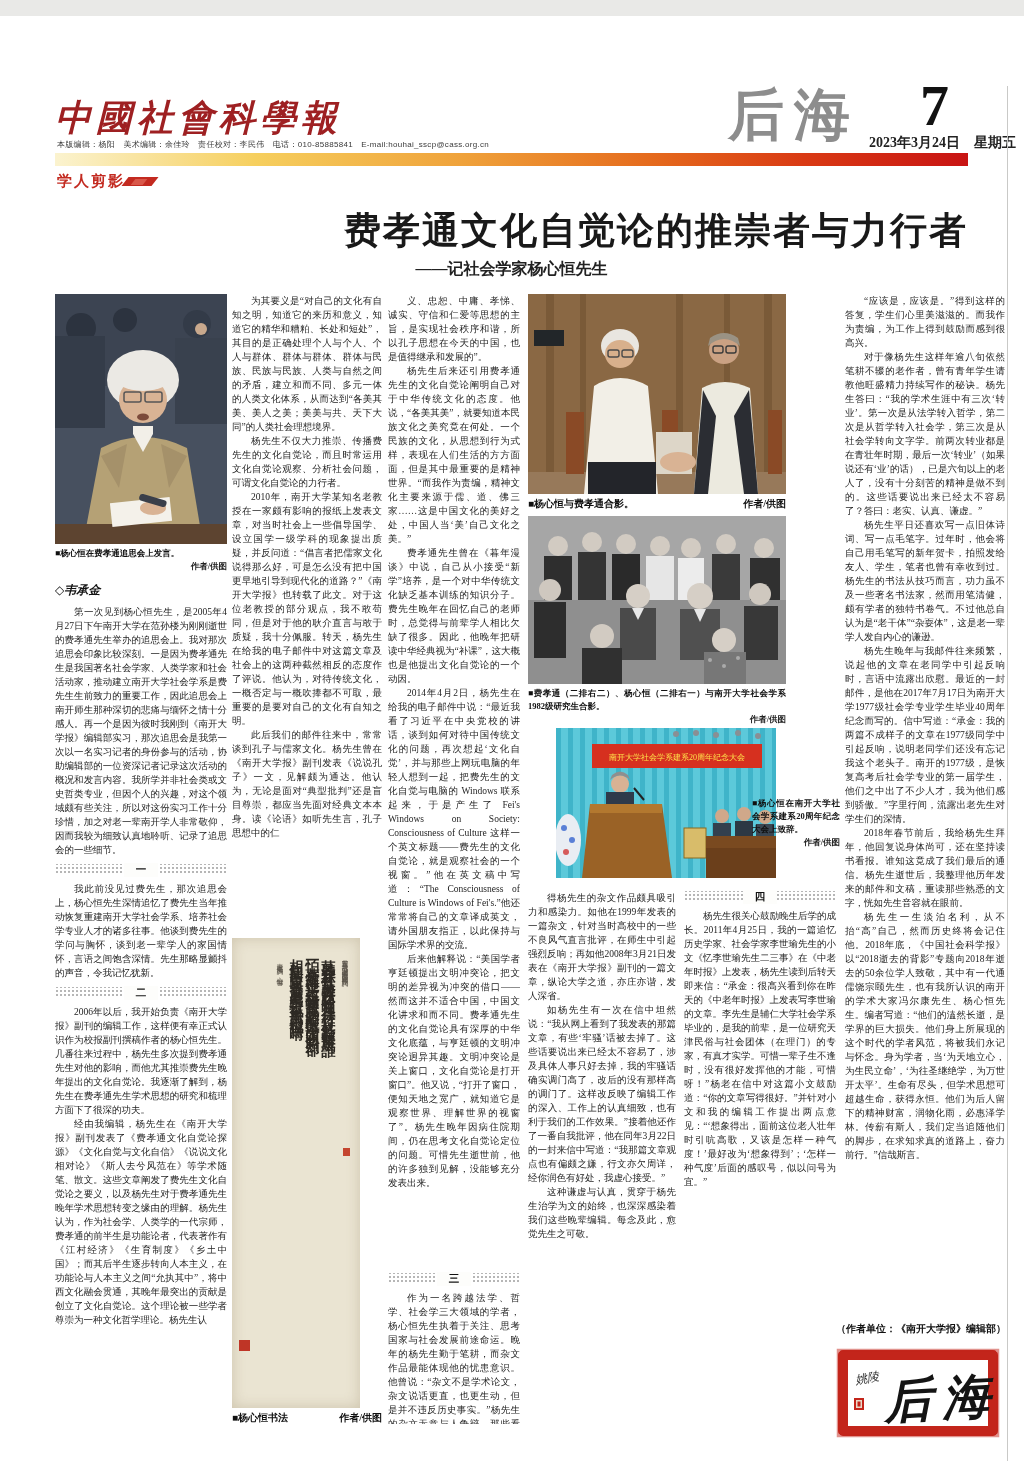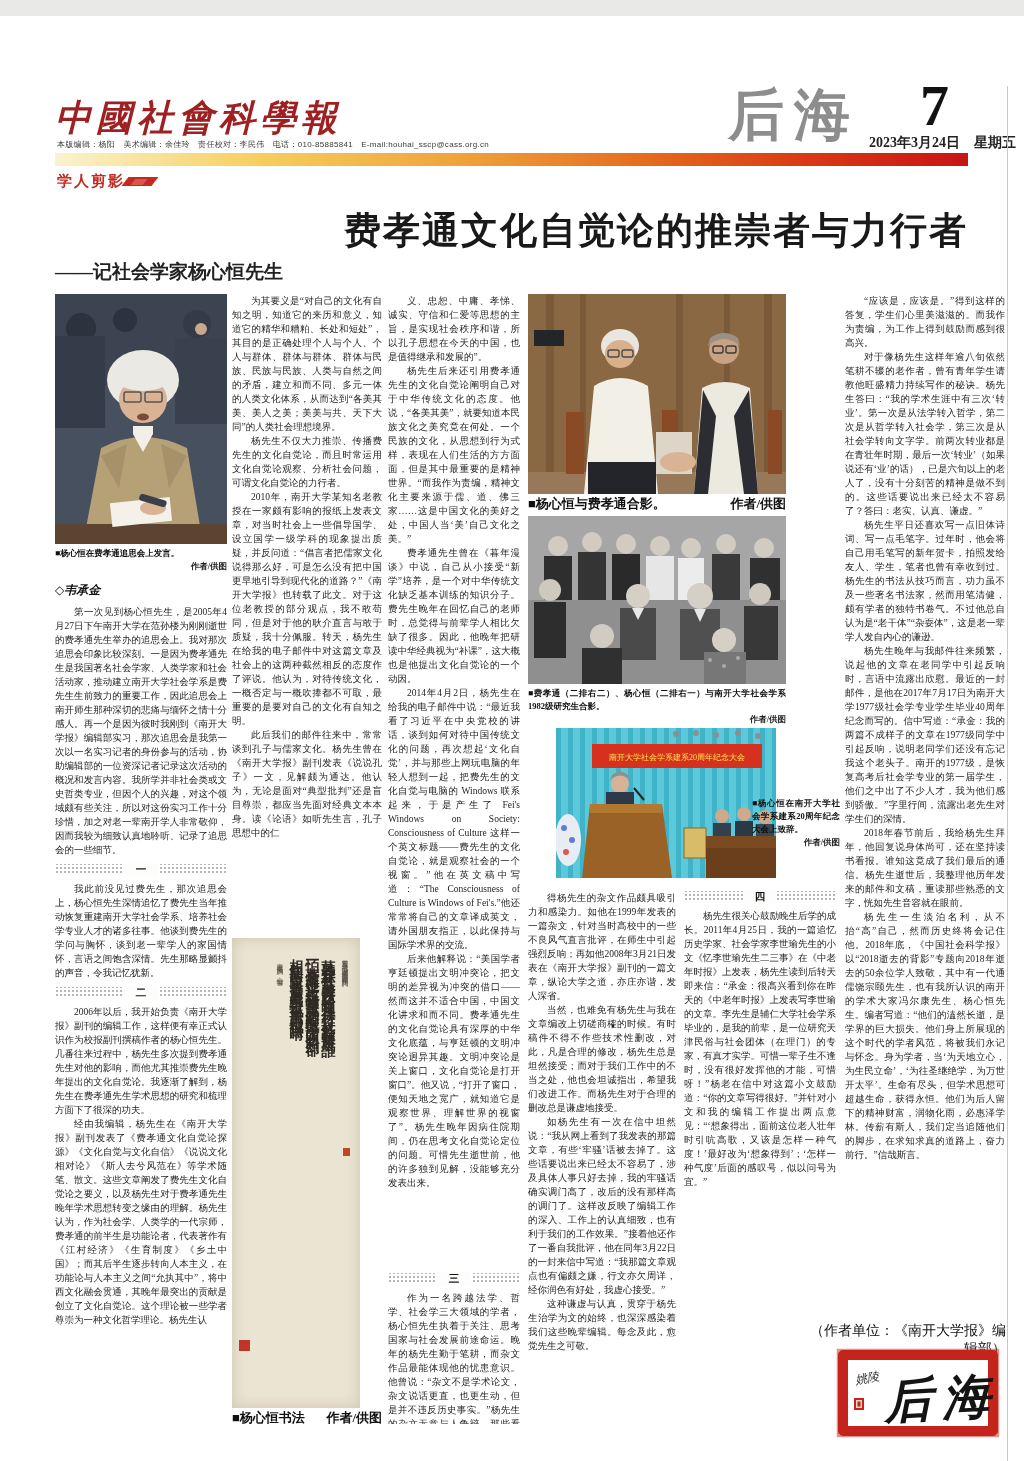--- a/index.html
+++ b/index.html
@@ -17,49 +17,49 @@
   .page-number{position:absolute;left:920px;top:56px;font-size:58px;font-weight:bold;color:#121212;}
   .date-line{position:absolute;left:868px;top:118px;width:148px;text-align:right;
         font-size:14px;font-weight:bold;color:#222;}
   .section-label{position:absolute;left:57px;top:156px;font-size:15px;font-weight:bold;
         color:#c32a20;letter-spacing:2px;display:flex;align-items:center;}
   .swoosh{display:inline-block;width:30px;height:9px;background:#c32a20;transform:skewX(-38deg);}
   .swoosh.small{width:12px;height:6px;margin-left:-22px;background:#d9584a;}
   
   .headline{position:absolute;left:55px;top:190px;width:913px;text-align:right;
         font-size:37px;font-weight:900;color:#191919;letter-spacing:2px;}
-  .subhead{position:absolute;left:55px;top:243px;width:913px;
-        font-size:19px;font-weight:bold;color:#222;}
+  .subhead{position:absolute;left:55px;top:243px;width:913px;text-align:center;
+        font-size:16px;font-weight:bold;color:#222;}
   
   .col{position:absolute;font-size:9.5px;line-height:14px;color:#1d1d1d;
         text-align:justify;overflow:hidden;}
   .col p{margin:0;text-indent:2em;}
   .divider{height:11px;margin:7px 0;display:flex;align-items:center;justify-content:center;
         background-image:radial-gradient(circle,#b6b6b6 1.1px,rgba(0,0,0,0) 1.2px);
         background-size:4px 4px;background-position:0 2px;}
   .divider span{background:#fdfdfb;padding:0 12px;font-weight:bold;font-size:10.5px;color:#111;}
   .byline{font-size:12px;font-weight:bold;font-style:italic;margin:10px 0 8px;color:#111;}
   .photo{line-height:0;}
   .photo svg{display:block;}
   .cap{font-size:8.5px;font-weight:bold;line-height:13px;color:#111;text-align:justify;margin-top:3px;}
-  .cap-row{display:flex;justify-content:space-between;font-size:13px;font-weight:bold;
+  .cap-row{display:flex;justify-content:space-between;font-size:10px;font-weight:bold;
         line-height:13px;color:#111;margin-top:3px;}
   .credit{text-align:right;font-size:8.5px;font-weight:bold;color:#222;line-height:13px;}
   
   .calligraphy{position:relative;width:128px;height:470px;background:#eae4d2;
         box-shadow:inset 0 0 14px rgba(120,100,60,.25);writing-mode:vertical-rl;
         padding:10px 6px;box-sizing:border-box;margin-top:6px;}
   .cal-inscription{font-size:6.5px;color:#5a544a;margin:6px 2px 0 3px;letter-spacing:1px;}
   .cal-main{font-size:14px;font-weight:bold;color:#2d2923;letter-spacing:4px;margin:0 2px;}
   .cal-sign{font-size:6.5px;color:#5a544a;margin-top:10px;letter-spacing:1px;}
   .cal-seal{position:absolute;left:7px;top:402px;width:11px;height:11px;background:#bf3526;}
   .cal-seal2{position:absolute;right:10px;top:210px;width:7px;height:8px;background:#c4452f;}
   
   .author-unit{position:absolute;left:806px;top:1306px;width:200px;text-align:right;
-        font-size:14px;font-weight:normal;color:#111;}
+        font-size:10px;font-weight:bold;color:#111;}
   .stamp{position:absolute;left:836px;top:1330px;width:164px;height:94px;}
   
   .edge-line{position:absolute;left:1007px;top:70px;width:1px;height:1380px;background:#c9c9c7;}
   .bottom-band{position:absolute;left:0;top:1449px;width:1024px;height:12px;
         background:linear-gradient(90deg,#2e2e2e,#4a4a48 50%,#242424);}
   .photo-caption-d{position:absolute;left:752px;top:778px;width:88px;}
 </style>
 </head>
 <body>
 
@@ -284,21 +284,20 @@
       </svg>
     </div>
   </div>
   <div class="col photo-caption-d">
     <div class="cap">■杨心恒在南开大学社会学系建系20周年纪念大会上致辞。</div>
     <div class="credit">作者/供图</div>
   </div>
 
   <div class="col" style="left:528px;top:875px;width:148px;height:528px;">
     <p>得杨先生的杂文作品颇具吸引力和感染力。如他在1999年发表的一篇杂文，针对当时高校中的一些不良风气直言批评，在师生中引起强烈反响；再如他2008年3月21日发表在《南开大学报》副刊的一篇文章，纵论大学之道，亦庄亦谐，发人深省。</p>
-    <p>当然，也难免有杨先生与我在文章编改上切磋商榷的时候。有时稿件不得不作些技术性删改，对此，凡是合理的修改，杨先生总是坦然接受；而对于我们工作中的不当之处，他也会坦诚指出，希望我们改进工作。而杨先生对于合理的删改总是谦虚地接受。</p>
     <p>如杨先生有一次在信中坦然说：“我从网上看到了我发表的那篇文章，有些‘牢骚’话被去掉了。这些话要说出来已经太不容易了，涉及具体人事只好去掉，我的牢骚话确实调门高了，改后的没有那样高的调门了。这样改反映了编辑工作的深入、工作上的认真细致，也有利于我们的工作效果。”接着他还作了一番自我批评，他在同年3月22日的一封来信中写道：“我那篇文章观点也有偏颇之嫌，行文亦欠周详，经你润色有好处，我虚心接受。”</p>
     <p>这种谦虚与认真，贯穿于杨先生治学为文的始终，也深深感染着我们这些晚辈编辑。每念及此，愈觉先生之可敬。</p>
   </div>
 
   <div class="col" style="left:684px;top:868px;width:152px;height:535px;">
     <div class="divider">
         <span>四</span>
       </div>
     <p>杨先生很关心鼓励晚生后学的成长。2011年4月25日，我的一篇追忆历史学家、社会学家李世瑜先生的小文《忆李世瑜先生二三事》在《中老年时报》上发表，杨先生读到后转天即来信：“承金：很高兴看到你在昨天的《中老年时报》上发表写李世瑜的文章。李先生是辅仁大学社会学系毕业的，是我的前辈，是一位研究天津民俗与社会团体（在理门）的专家，有真才实学。可惜一辈子生不逢时，没有很好发挥他的才能，可惜呀！”杨老在信中对这篇小文鼓励道：“你的文章写得很好。”并针对小文和我的编辑工作提出两点意见：“‘想象得出，面前这位老人壮年时引吭高歌，又该是怎样一种气度！’最好改为‘想象得到’；‘怎样一种气度’后面的感叹号，似以问号为宜。”</p>
   </div>

